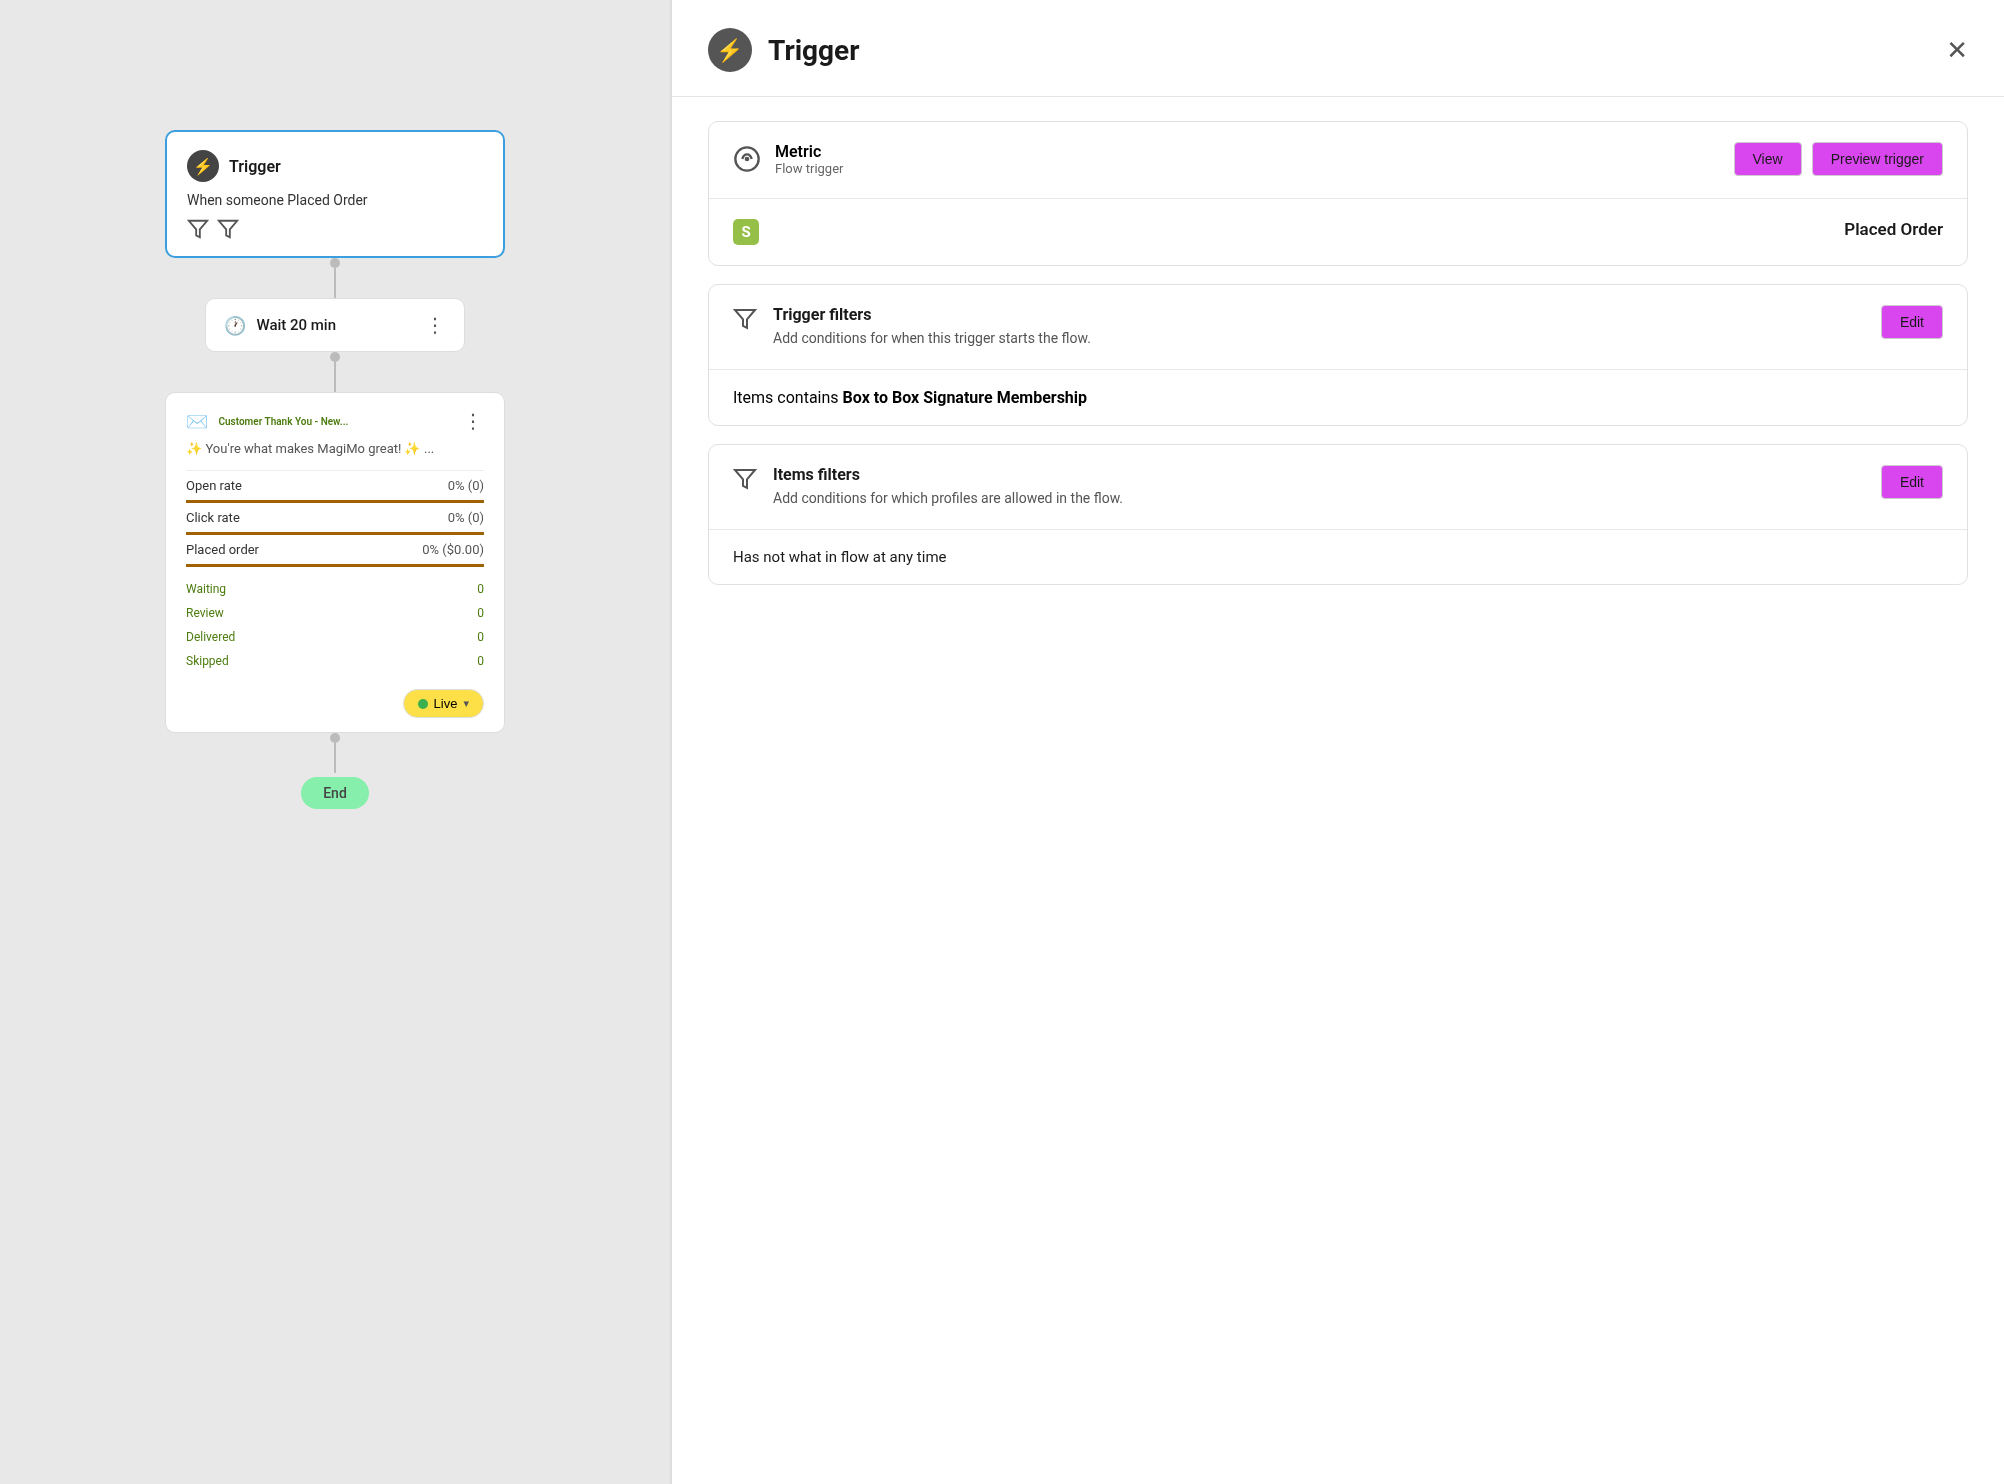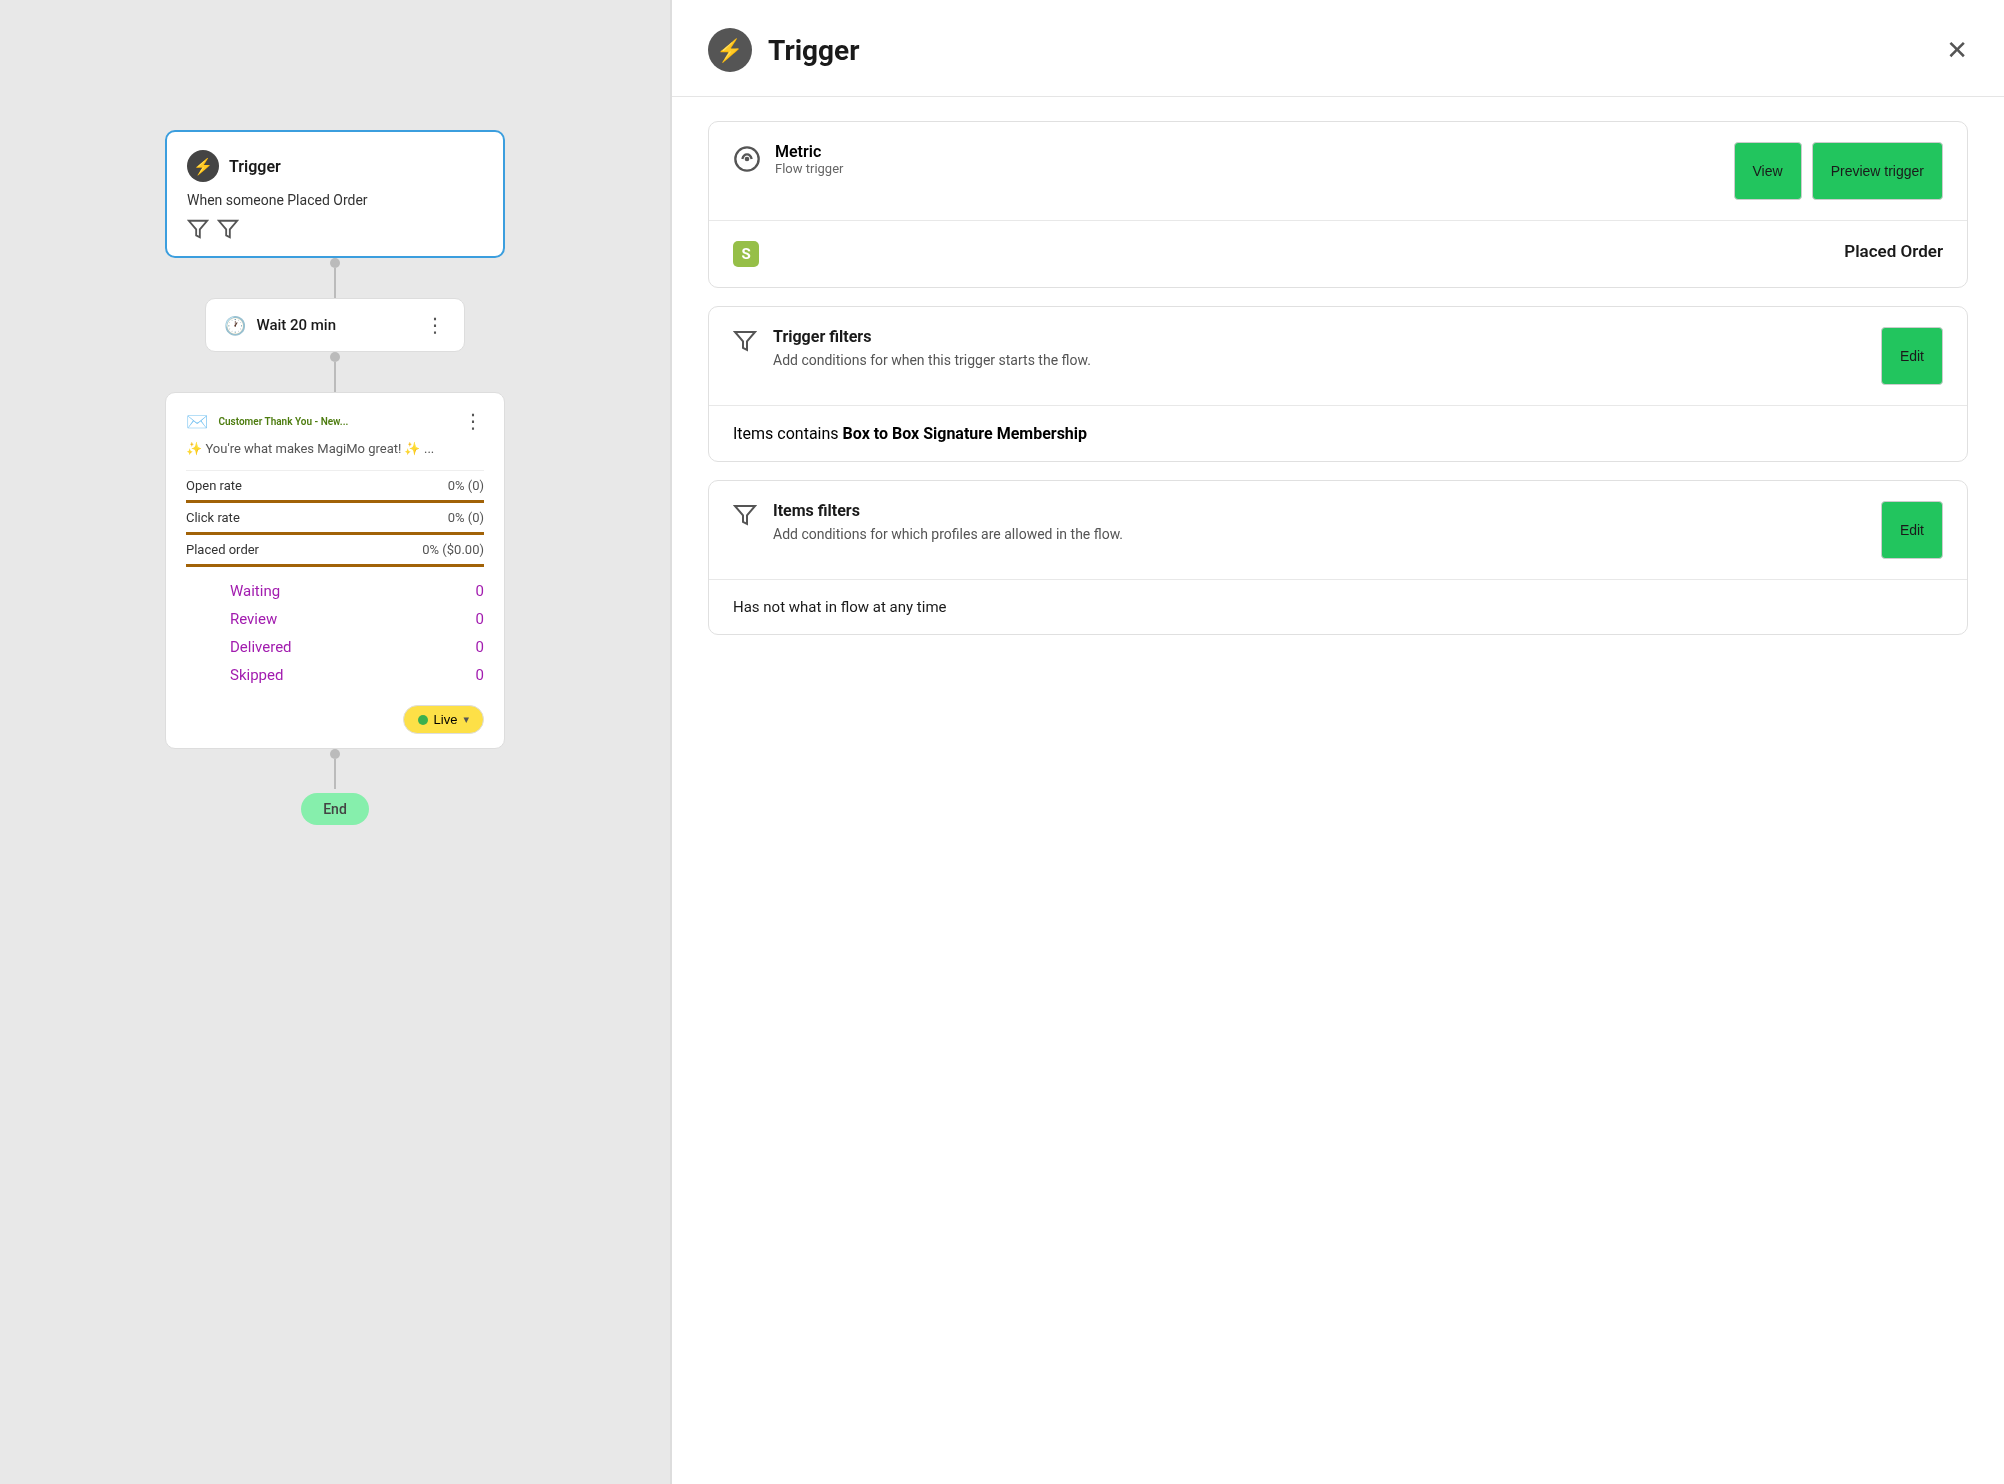--- a/index.html
+++ b/index.html
@@ -171,23 +171,22 @@
     .stat-value {
       color: #555;
     }
     .stat-section {
       padding: 10px 0 4px;
     }
     .stat-row-2 {
       display: flex;
       justify-content: space-between;
       padding: 5px 0;
-      font-size: 15px;
-      color: #a21caf;
-      margin-left: 44px;
+      font-size: 12px;
+      color: #4d7c0f;
     }
     .live-bar {
       display: flex;
       justify-content: flex-end;
       padding: 12px 0 14px;
     }
     .live-btn {
       display: flex;
       align-items: center;
       gap: 6px;
@@ -337,23 +336,23 @@
       color: #1a1a1a;
     }
 
     .card-actions {
       display: flex;
       gap: 10px;
       flex-shrink: 0;
     }
     .btn-outline {
       border: 1px solid #ccc;
-      background: #22c55e;
+      background: #d946ef;
       border-radius: 4px;
-      padding: 20px 18px;
+      padding: 8px 18px;
       font-size: 14px;
       font-weight: 500;
       cursor: pointer;
       color: #1a1a1a;
     }
 
     .filter-icon {
       font-size: 20px;
       color: #555;
       flex-shrink: 0;

